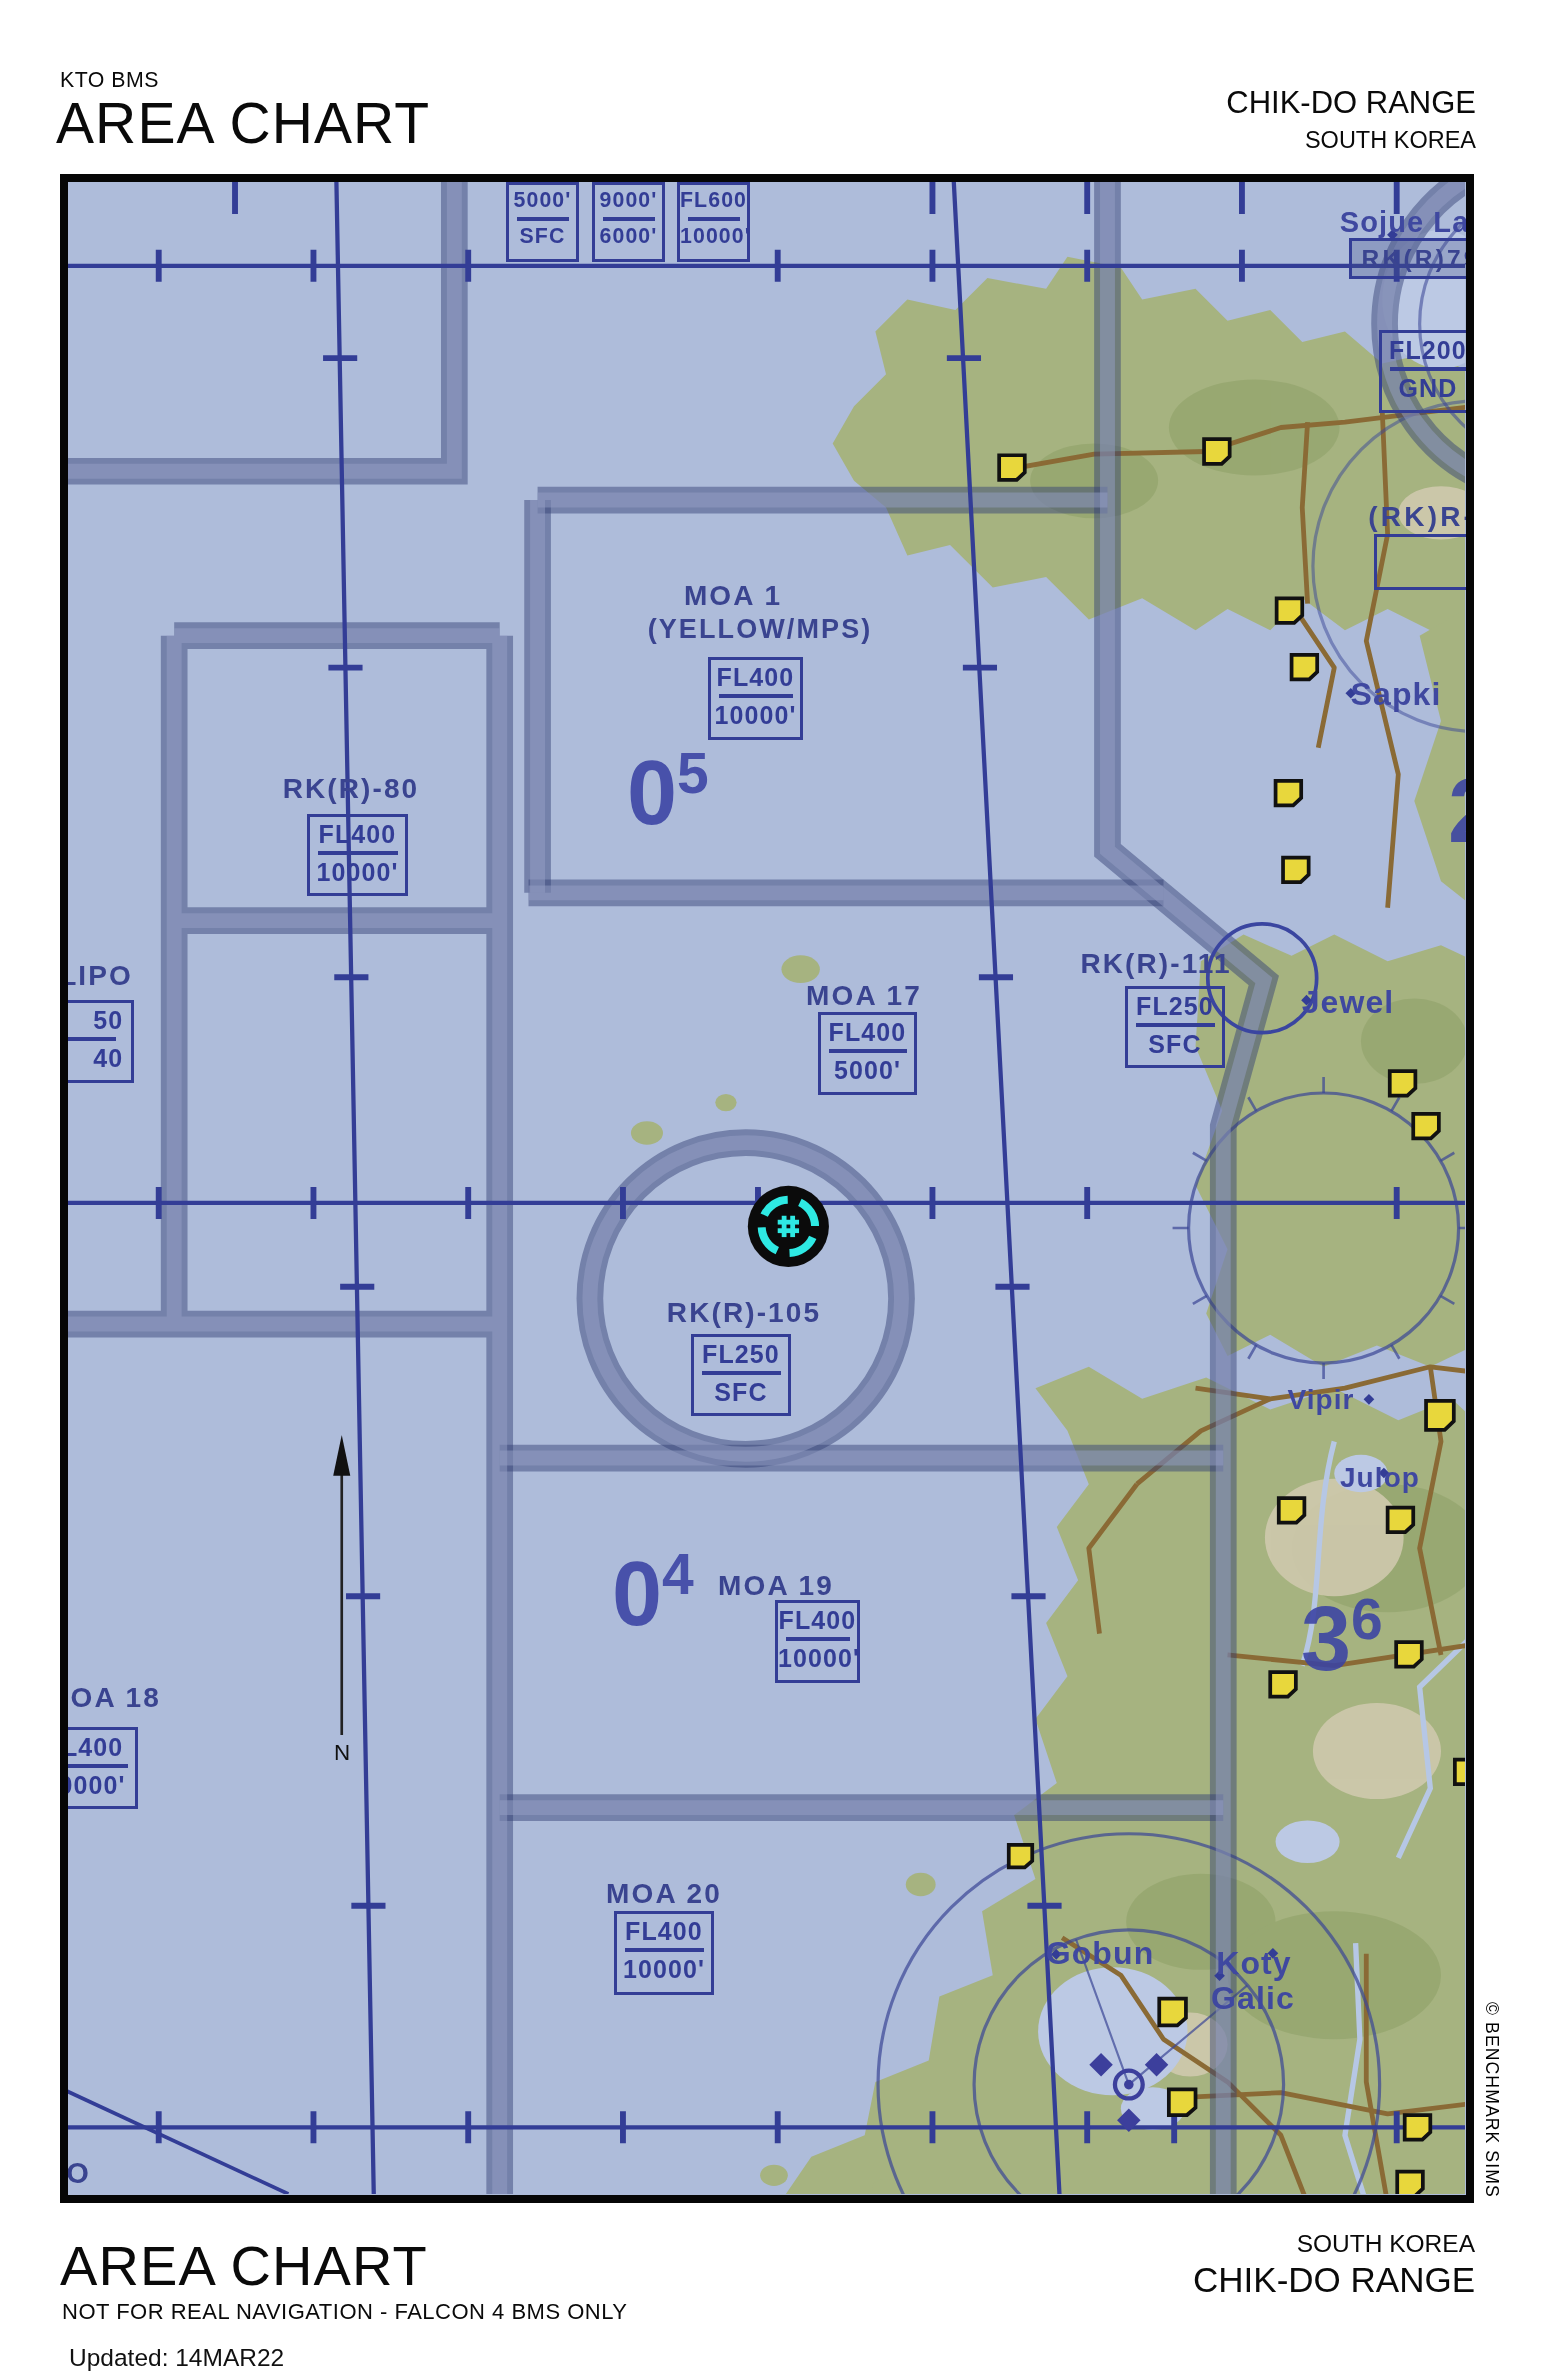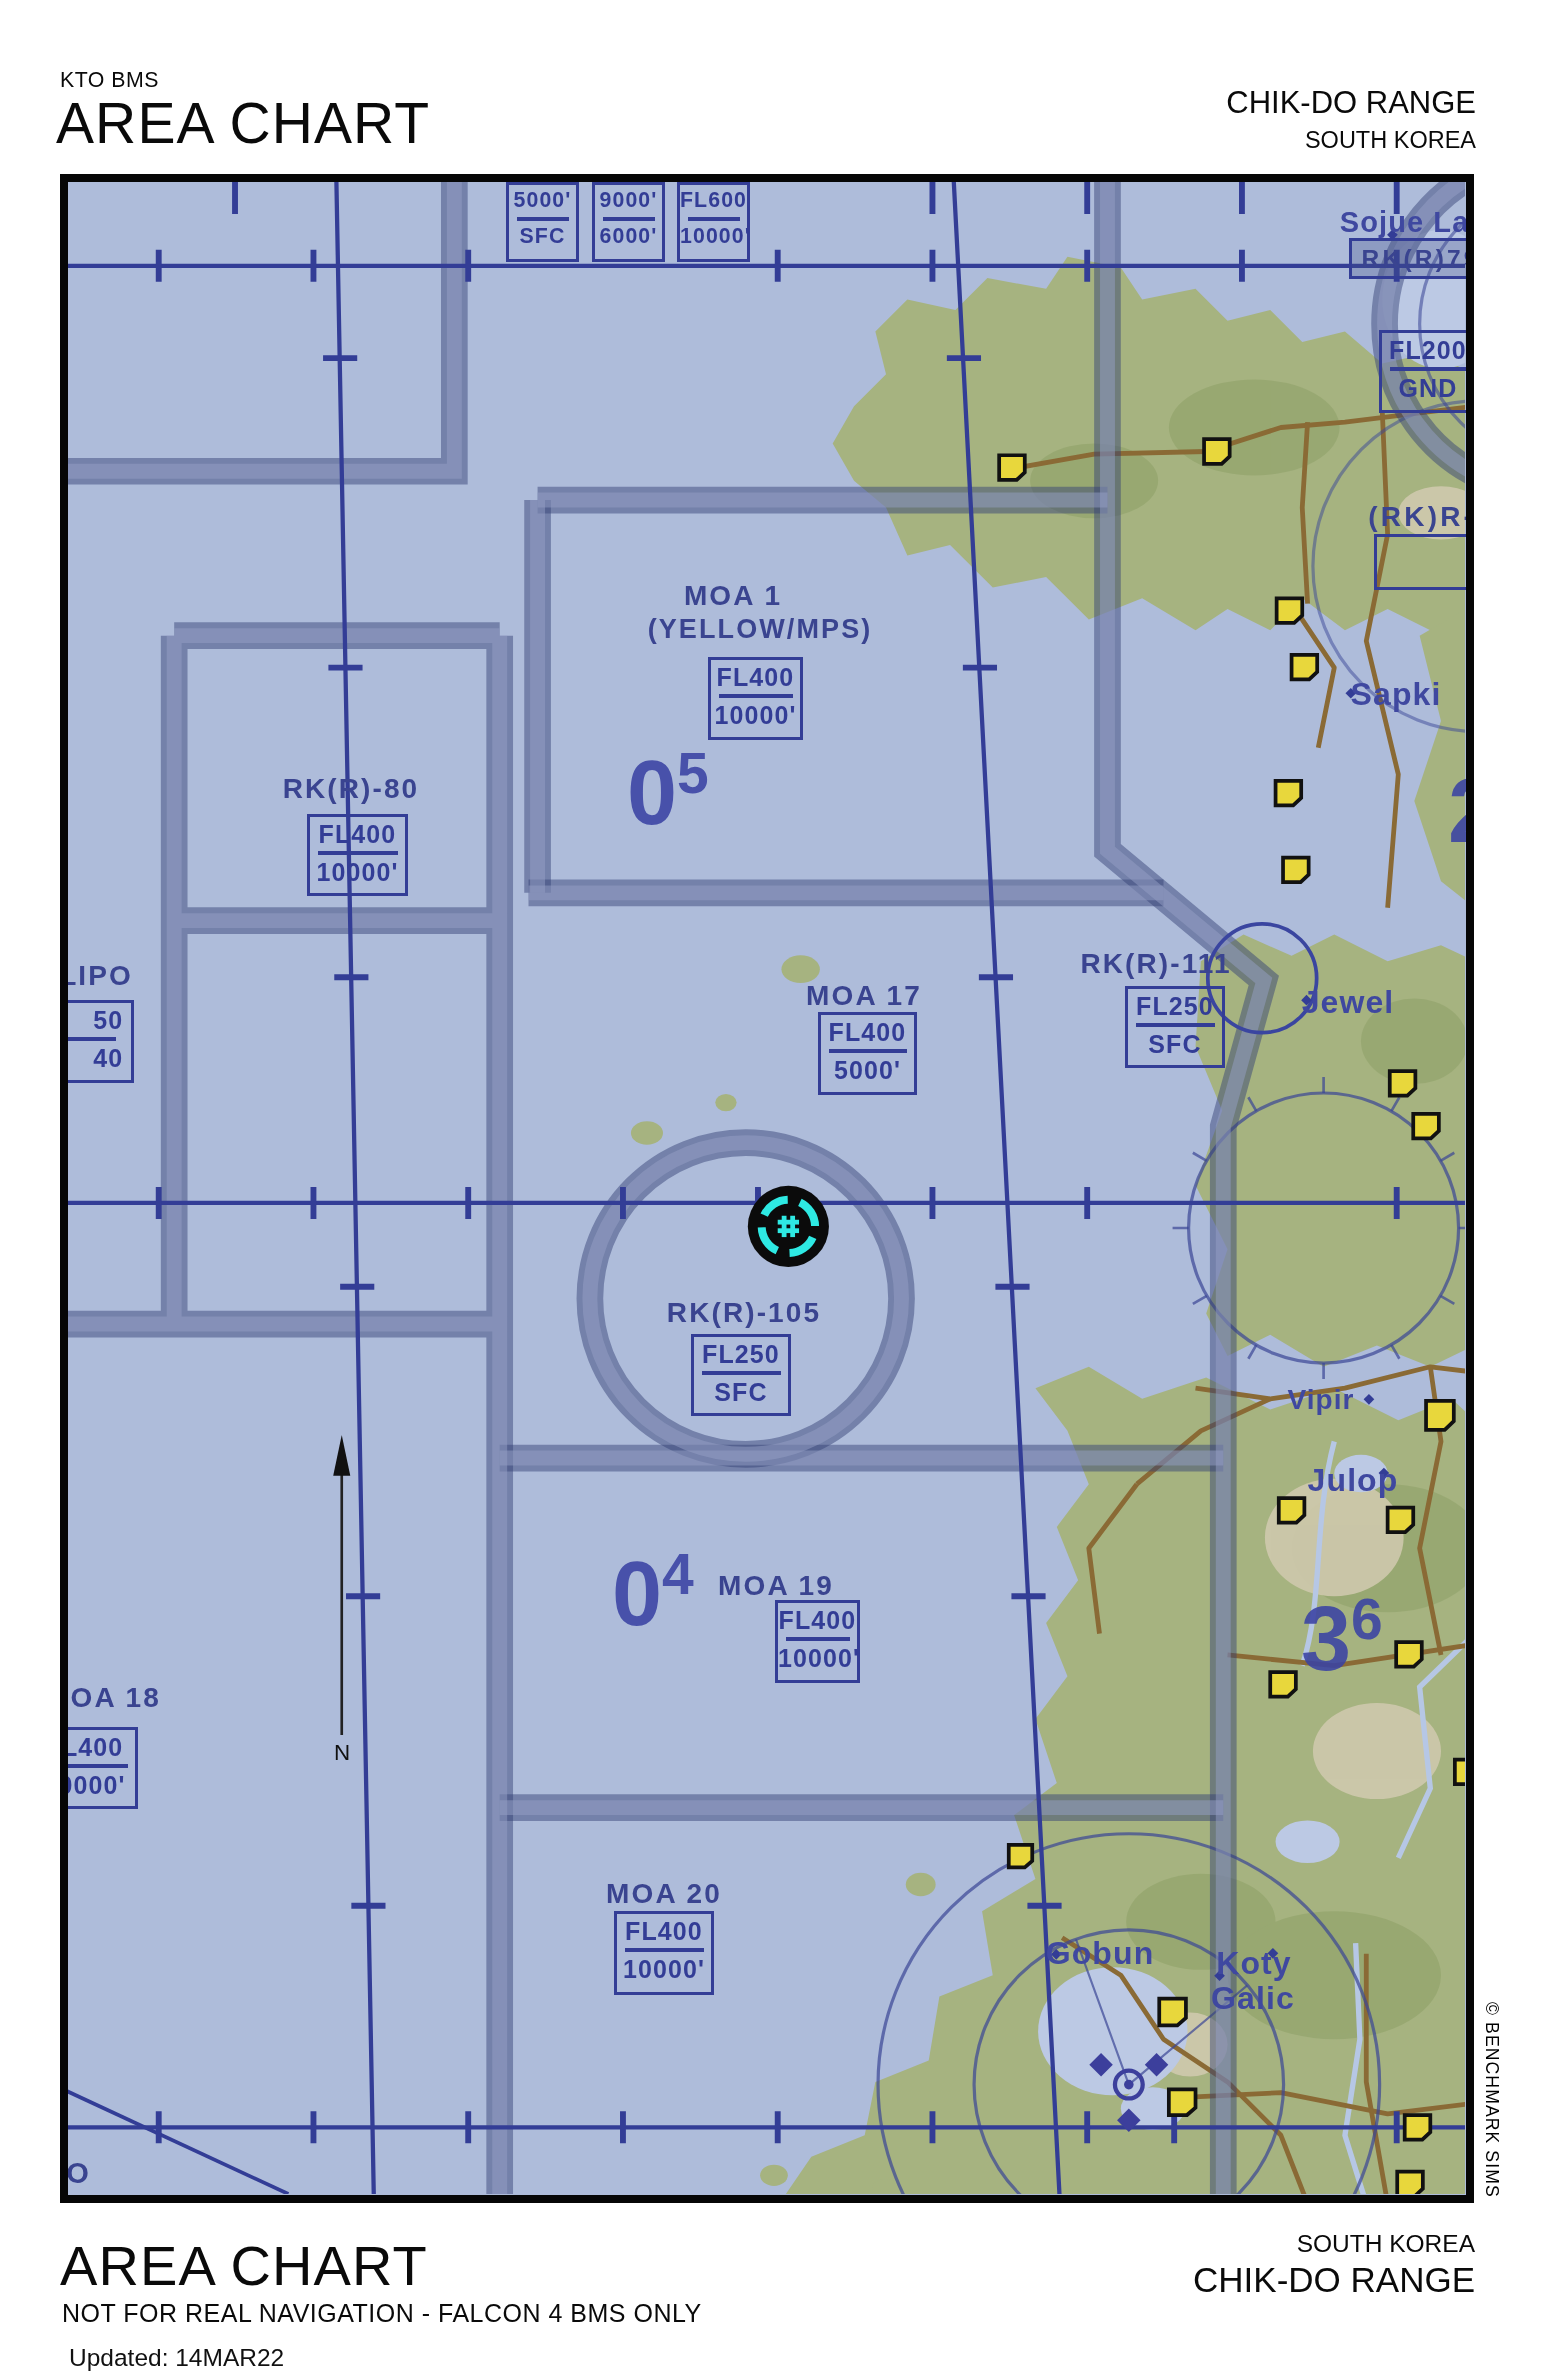--- a/index.html
+++ b/index.html
@@ -5,21 +5,21 @@
   html,body{margin:0;padding:0;background:#ffffff;}
   #page{position:relative;width:1550px;height:2377px;background:#fff;overflow:hidden;
         font-family:"Liberation Sans",sans-serif;}
   .abs{position:absolute;}
   
   .h-program{left:60px;top:68px;font-size:21.3px;color:#0a0a0a;letter-spacing:0.5px;}
   .h-title{left:56px;top:90px;font-size:57px;color:#0a0a0a;font-weight:400;letter-spacing:1.1px;}
   .h-range{right:74px;top:85px;font-size:31px;color:#0a0a0a;text-align:right;}
   .h-country{right:74px;top:127px;font-size:23.5px;color:#0a0a0a;text-align:right;}
   .f-title{left:60px;top:2233px;font-size:56px;color:#0a0a0a;letter-spacing:1.1px;}
-  .f-disclaimer{left:62px;top:2299px;font-size:25px;color:#0a0a0a;letter-spacing:0.5px;}
+  .f-disclaimer{left:62px;top:2299px;font-size:22px;color:#0a0a0a;letter-spacing:0.5px;}
   .f-updated{left:69px;top:2344px;font-size:24.5px;color:#111;}
   .f-country{right:75px;top:2230px;font-size:24.5px;color:#0a0a0a;text-align:right;}
   .f-range{right:75px;top:2260px;font-size:35px;color:#0a0a0a;text-align:right;}
   .copyright{left:1481px;top:2002px;height:213px;font-size:17.6px;color:#000;
              writing-mode:vertical-rl;text-orientation:sideways;letter-spacing:1.1px;}
   
   #map{left:60px;top:174px;width:1414px;height:2029px;box-sizing:border-box;
        border:8.5px solid #060606;background:#aebcda;overflow:hidden;}
   #map svg{position:absolute;left:0;top:0;}
   
@@ -337,21 +337,21 @@
       <span class="gn-big">3</span><span class="gn-sup">6</span>
     </div>
     <div class="gridnum" style="left:1380px;top:584px;">
       <span class="gn-big">2</span>
     </div>
 
     <div class="lbl town" style="left:1346px;top:24px;font-size:29px;">Sojue Lag</div>
     <div class="lbl town" style="left:1328px;top:494px;">Sapki</div>
     <div class="lbl town" style="left:1280px;top:802px;">Jewel</div>
     <div class="lbl town" style="left:1253px;top:1202px;font-size:28px;">Vipir</div>
-    <div class="lbl town" style="left:1285px;top:1280px;font-size:32px;">Julop</div>
+    <div class="lbl town" style="left:1312px;top:1280px;font-size:28px;">Julop</div>
     <div class="lbl town" style="left:1032px;top:1753px;">Gobun</div>
     <div class="lbl town" style="left:1186px;top:1763px;">Koty</div>
     <div class="lbl town" style="left:1185px;top:1798px;">Galic</div>
 
     <div class="lbl nlabel" style="left:274px;top:1558px;">N</div>
   </div>
 
   <div class="abs f-title">AREA CHART</div>
   <div class="abs f-disclaimer">NOT FOR REAL NAVIGATION - FALCON 4 BMS ONLY</div>
   <div class="abs f-updated">Updated: 14MAR22</div>

